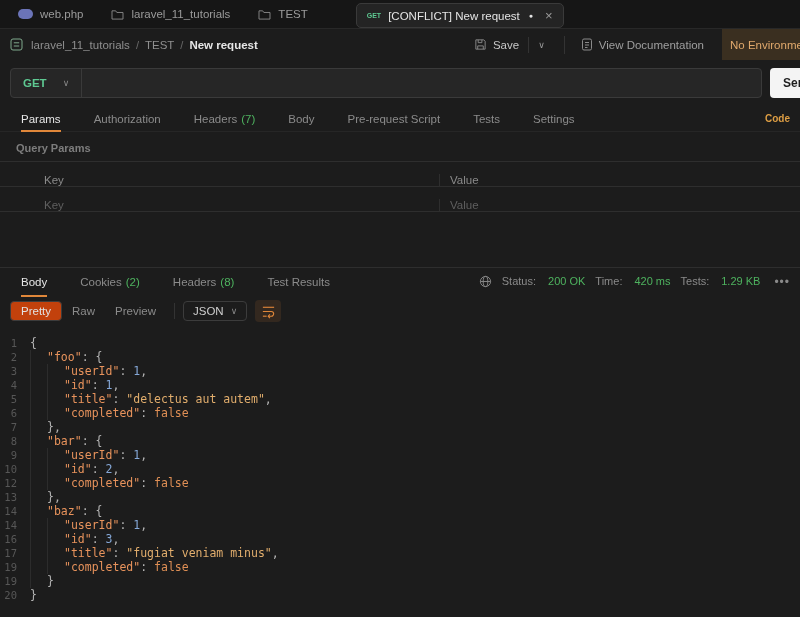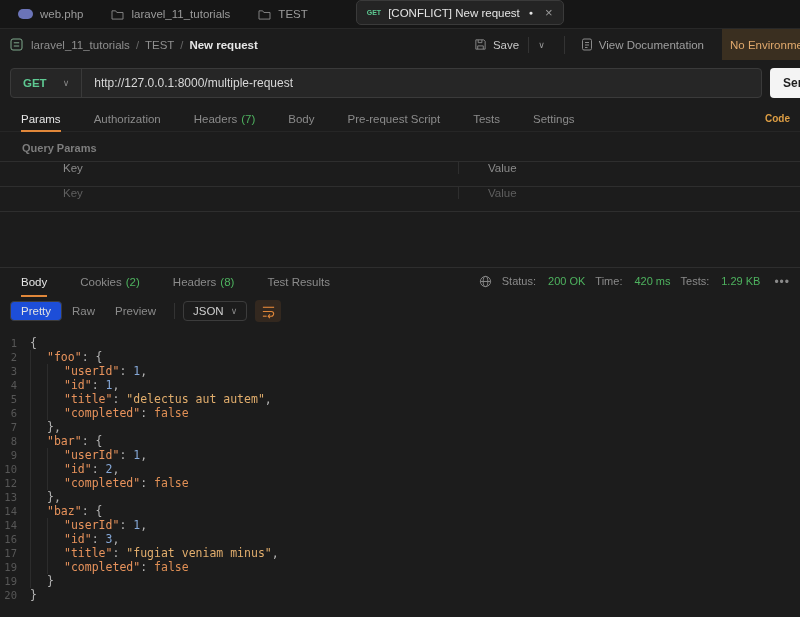--- a/index.html
+++ b/index.html
@@ -7,21 +7,21 @@
   body {
     background: #1c1c1c;
     font-family: "Liberation Sans", sans-serif;
     color: #9b9b9b;
     overflow: hidden;
   }
   .icon { display: inline-flex; align-items: center; color: #8a8a8a; }
   svg { display: block; }
 
   
-  .tabbar { height: 29px; background: #161616; display: flex; align-items: flex-start; padding-left: 4px; border-bottom: 1px solid #282828; }
+  .tabbar { height: 29px; background: #161616; display: flex; align-items: flex-end; padding-left: 4px; border-bottom: 1px solid #282828; }
   .wtab { display: flex; align-items: center; gap: 7px; padding: 0 14px; height: 100%; font-size: 11.5px; color: #9b9b9b; cursor: pointer; white-space: nowrap; }
   .wtab.active { background: #242424; border: 1px solid #3a3a3a; border-radius: 5px; height: 25px; color: #e4e4e4; margin-left: 34px; padding: 0 10px; }
   .php-icon { width: 15px; height: 10px; background: #6b74b8; border-radius: 5px; display: inline-block; }
   .get-badge { color: var(--method-get, #5ec992); font-size: 7px; font-weight: 700; }
   .dot { color: #e4e4e4; font-size: 7px; margin-left: 2px; }
   .close { color: #9b9b9b; font-size: 13px; margin-left: 5px; cursor: pointer; }
 
   
   .header-row { height: 31px; display: flex; align-items: center; padding-left: 10px; }
   .breadcrumb-icon { margin-right: 8px; color: #7fa98c; }
@@ -46,43 +46,43 @@
 
   
   .req-tabs { display: flex; align-items: center; height: 26px; padding: 0 10px; font-size: 11.5px; color: #8b8b8b; border-bottom: 1px solid #262626; }
   .rtab { margin-right: 22px; display: flex; gap: 4px; position: relative; height: 100%; align-items: center; cursor: pointer; white-space: nowrap; margin-left: 11px; }
   .rtab.active { color: #e6e6e6; }
   .rtab.active::after { content: ""; position: absolute; left: 0; right: 0; bottom: -1px; height: 2px; background: var(--accent-orange, #e0873a); }
   .count { color: var(--status-green, #4eb35f); }
   .code-link { margin-left: auto; color: var(--link-color, #dd9e44); font-size: 10px; cursor: pointer; font-weight: bold; }
 
   
-  .qp-title { font-size: 11px; font-weight: 700; color: #7d7d7d; padding: 10px 22px 7px; }
+  .qp-title { font-size: 11px; font-weight: 700; color: #7d7d7d; padding: 10px 16px 7px; }
   .qp-table { border-top: 1px solid #2e2e2e; }
-  .qp-row { display: flex; height: 25px; border-bottom: 1px solid #2e2e2e; font-size: 11.5px; align-items: flex-start; gap: 19px; }
+  .qp-row { display: flex; height: 25px; border-bottom: 1px solid #2e2e2e; font-size: 11.5px; align-items: flex-end; }
   .qp-cell { display: flex; align-items: center; }
   .qp-sel { width: 34px; border-right: 1px solid #2e2e2e; flex: none; }
   .qp-key { width: 406px; border-right: 1px solid #2e2e2e; padding-left: 10px; flex: none; }
   .qp-val { flex: 1; padding-left: 10px; }
   .qp-head { color: #8a8a8a; }
   .qp-input { background: transparent; border: none; outline: none; color: #cccccc; font-size: 11.5px; width: 100%; font-family: inherit; }
   .qp-input::placeholder { color: #5f5f5f; }
 
   
   .response { border-top: 1px solid #2e2e2e; margin-top: 55px; }
   .resp-tabs { display: flex; align-items: center; height: 28px; padding: 0 10px; font-size: 11.5px; color: #8b8b8b; }
   .resp-meta { margin-left: auto; display: flex; align-items: flex-start; font-size: 11px; color: #8a8a8a; }
   .meta-label { margin-left: 10px; }
   .meta-val { color: var(--status-green, #4eb35f); margin-left: 12px; }
   .globe { margin-left: 0; }
   .more { color: #8a8a8a; margin-left: 14px; font-size: 12px; letter-spacing: 1px; cursor: pointer; }
 
   .resp-toolbar { display: flex; align-items: center; height: 30px; padding: 0 10px; font-size: 11.5px; }
   .mode-btn { padding: 3px 10px; color: #8b8b8b; cursor: pointer; }
-  .mode-btn.active { border: 1px solid #3c3c3c; border-radius: 4px; color: #e2e2e2; background: #1d4ed8; }
+  .mode-btn.active { border: 1px solid #3c3c3c; border-radius: 4px; color: #e2e2e2; background: #c2410c; }
   .tb-divider { width: 1px; height: 16px; background: #333; margin: 0 8px; }
   .format-select { display: flex; align-items: center; gap: 7px; border: 1px solid #3c3c3c; border-radius: 4px; padding: 3px 9px; color: #cfcfcf; cursor: pointer; }
   .wrap-btn { margin-left: 8px; width: 26px; height: 22px; display: flex; align-items: center; justify-content: center; border-radius: 4px; background: rgba(224, 135, 58, 0.12); color: var(--accent-orange, #e0873a); cursor: pointer; }
 
   
   .code-area { padding-top: 10px; font-family: "DejaVu Sans Mono", monospace; font-size: 11.5px; }
   .code-line { display: flex; height: 14px; line-height: 14px; white-space: pre; }
   .lnum { flex: none; width: 30px; text-align: right; padding-right: 13px; color: #575757; font-size: 10.5px; }
   .ind { display: inline-block; width: 17px; height: 14px; border-left: 1px solid #2c2c2c; vertical-align: top; }
   .tok-k { color: var(--json-key, #e8935c); }
@@ -162,21 +162,20 @@
       <span class="env-btn">No Environment</span>
     </div>
   </div>
 
   <div class="request-row">
     <div class="url-bar">
       <div class="method-select">
         <span class="method-label">GET</span>
         <span class="chev">∨</span>
       </div>
-      <input class="url-input" value="http://127.0.0.1:8000/multiple-request" style="">
     </div>
     <button class="send-btn">Send</button>
   </div>
 
   <div class="req-tabs">
     <span class="rtab active">
         <span>Params</span>
       </span>
     <span class="rtab">
         <span>Authorization</span>

